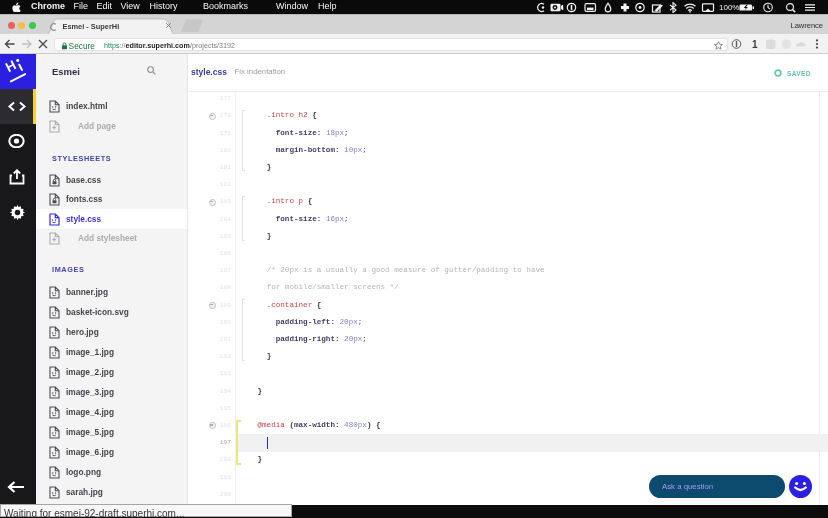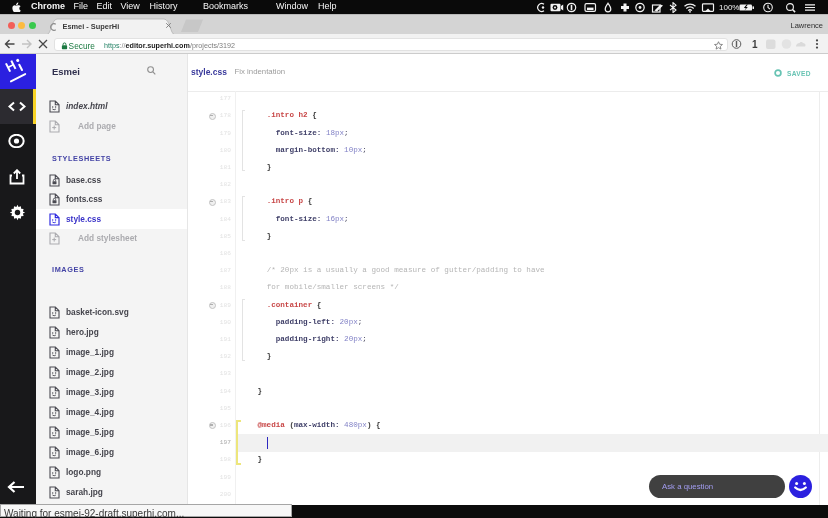--- a/index.html
+++ b/index.html
@@ -28,21 +28,21 @@
   .frow .ic { position:absolute; left:13px; top:3.5px; }
   .frow .nm { position:absolute; left:30px; top:4.5px; font-size:8.3px; font-weight:bold; color:#45454d; white-space:nowrap; }
   .frow .nm.gray { color:#ababaf;margin-left:12px; }
   .frow.sel { background:#fff; }
   .frow.sel .nm { color:#3a33c8; }
   
   .ehead-l { position:absolute; left:3px; top:12.5px; font-size:8.5px; font-weight:bold; color:#39399b; }
   .ehead-s { position:absolute; left:46.5px; top:13px; font-size:7.8px; color:#9c9c9c; }
   .cm { position:absolute; font-family:"Liberation Mono", monospace; font-size:7.6px; line-height:17.2px; white-space:pre; color:#44445a; }
   .ln { position:absolute; left:1px; width:42px; text-align:right; font-family:"Liberation Mono", monospace; font-size:6.2px; line-height:17.2px; color:#e2e2e2; }
-  .sel1 { color:#c84747; font-weight:bold;text-align:right; }
+  .sel1 { color:#c84747; font-weight:normal;text-align:right; }
   .prop { color:#3f3f68; font-weight:bold; } .prop i { font-style:normal; }
   .val { color:#8282c6; }
   .brace { color:#3a3a3a; font-weight:bold; }
   .cmt { color:#b5b5b5; }
   .foldc { position:absolute; width:7px; height:7px; border-radius:50%; border:1.4px solid #c3c3c3; background:#f0f0f0; } .foldc::after { content:""; position:absolute; left:0.5px; top:1.4px; width:3px; height:1.2px; background:#b0b0b0; }
   .blockbr { position:absolute; width:3px; border-left:1px solid #e3e3e3; border-top:1px solid #e3e3e3; border-bottom:1px solid #e3e3e3; }
   
   #blackstrip { left:0; top:505px; width:828px; height:13px; background:#0c0c0c; }
   #statusbubble { left:0; top:503.5px; width:292px; height:13.5px; background:#f7f7f7; border:1px solid #a6a6a6; }
   #statusbubble span { position:absolute; left:3px; top:3px; font-size:10px; color:#3a3a3a; }
@@ -195,21 +195,21 @@
     <path d="M17,6 H2 M7.5,1 L2,6 L7.5,11" fill="none" stroke="#fff" stroke-width="2.2"></path>
   </svg>
 </div>
 
 <div class="a" id="panel">
   <span class="ptitle" style="left:16px;top:12px;">Esmei</span>
   <svg class="a" style="left:111px;top:12px" width="9" height="9" viewBox="0 0 9 9">
     <circle cx="3.6" cy="3.6" r="2.9" fill="none" stroke="#8f8f8f" stroke-width="1.1"></circle>
     <path d="M5.9,5.9 L8.3,8.3" stroke="#8f8f8f" stroke-width="1.2"></path>
   </svg>
-  <div class="frow" style="top:42px;font-style:italic;">
+  <div class="frow" style="top:42px;">
     <svg class="ic" width="11" height="13" viewBox="0 0 11 13">
         <path d="M1,1 h5.3 l3.7,3.7 V12 H1 Z M6.3,1 V4.7 H10" fill="none" stroke="#4a4a52" stroke-width="1.1"></path>
         <circle cx="3.7" cy="7" r="0.7" fill="#4a4a52"></circle>
         <circle cx="6.6" cy="7" r="0.7" fill="#4a4a52"></circle>
         <path d="M3.4,9 Q5.1,10.6 6.9,9" fill="none" stroke="#4a4a52" stroke-width="0.9"></path>
       </svg>
     <span class="nm">index.html</span>
   </div>
   <div class="frow" style="top:62px;">
     <svg class="ic" width="11" height="13" viewBox="0 0 11 13">
@@ -245,20 +245,29 @@
     <span class="nm">style.css</span>
   </div>
   <div class="frow" style="top:174.5px;">
     <svg class="ic" width="11" height="13" viewBox="0 0 11 13">
         <path d="M1,1 h5.3 l3.7,3.7 V12 H1 Z M6.3,1 V4.7 H10" fill="none" stroke="#ababaf" stroke-width="1.1"></path>
         <path d="M5.2,5.6 v4 M3.2,7.6 h4" stroke="#ababaf" stroke-width="1"></path>
       </svg>
     <span class="nm gray">Add stylesheet</span>
   </div>
   <span class="sechead" style="left:16px;top:211px;">IMAGES</span>
+  <div class="frow im" style="top:228.3px;">
+      <svg class="ic" width="11" height="13" viewBox="0 0 11 13">
+        <path d="M1,1 h5.3 l3.7,3.7 V12 H1 Z M6.3,1 V4.7 H10" fill="none" stroke="#4a4a52" stroke-width="1.1"></path>
+        <circle cx="3.7" cy="7" r="0.7" fill="#4a4a52"></circle>
+        <circle cx="6.6" cy="7" r="0.7" fill="#4a4a52"></circle>
+        <path d="M3.4,9 Q5.1,10.6 6.9,9" fill="none" stroke="#4a4a52" stroke-width="0.9"></path>
+      </svg>
+      <span class="nm">banner.jpg</span>
+    </div>
   <div class="frow im" style="top:248.3px;">
       <svg class="ic" width="11" height="13" viewBox="0 0 11 13">
         <path d="M1,1 h5.3 l3.7,3.7 V12 H1 Z M6.3,1 V4.7 H10" fill="none" stroke="#4a4a52" stroke-width="1.1"></path>
         <circle cx="3.7" cy="7" r="0.7" fill="#4a4a52"></circle>
         <circle cx="6.6" cy="7" r="0.7" fill="#4a4a52"></circle>
         <path d="M3.4,9 Q5.1,10.6 6.9,9" fill="none" stroke="#4a4a52" stroke-width="0.9"></path>
       </svg>
       <span class="nm">basket-icon.svg</span>
     </div>
   <div class="frow im" style="top:268.3px;">
@@ -399,21 +408,21 @@
   <div class="cm" style="left:69.5px;top:242.6px;">  <span class="sel1">.container</span> <span class="brace">{</span></div>
   <div class="cm" style="left:69.5px;top:259.8px;">    <span class="prop">padding-left<i>:</i></span> <span class="val">20px</span>;</div>
   <div class="cm" style="left:69.5px;top:277px;">    <span class="prop">padding-right<i>:</i></span> <span class="val">20px</span>;</div>
   <div class="cm" style="left:69.5px;top:294.2px;">  <span class="brace">}</span></div>
   <div class="cm" style="left:69.5px;top:328.6px;"><span class="brace">}</span></div>
   <div class="cm" style="left:69.5px;top:363px;"><span class="sel1">@media</span> <span class="brace">(</span><span class="prop">max-width<i>:</i></span> <span class="val">480px</span><span class="brace">) {</span></div>
   <div class="cm" style="left:69.5px;top:397.4px;"><span class="brace">}</span></div>
   <div class="a" style="left:78.8px;top:383px;width:1.5px;height:11.5px;background:#2d28c0;"></div>
 </div>
 
-<div class="a" style="left:649px;top:474.5px;width:136px;height:23px;border-radius:11.5px;background:#404040;">
+<div class="a" style="left:649px;top:474.5px;width:136px;height:23px;border-radius:11.5px;background:#0c4a6e;">
   <span class="a" style="left:13px;top:7.5px;font-size:7.8px;color:#a29cf0;">Ask a question</span>
 </div>
 <div class="a" style="left:788.5px;top:475px;width:23px;height:23px;border-radius:50%;background:#2b20df;">
   <svg class="a" style="left:4px;top:6px" width="15" height="12" viewBox="0 0 15 12">
     <circle cx="3.6" cy="2.6" r="1.5" fill="#fff"></circle>
     <circle cx="11.4" cy="2.6" r="1.5" fill="#fff"></circle>
     <path d="M2.2,6.5 Q7.5,11.5 12.8,6.5" fill="none" stroke="#fff" stroke-width="2.2" stroke-linecap="round"></path>
   </svg>
 </div>
 

